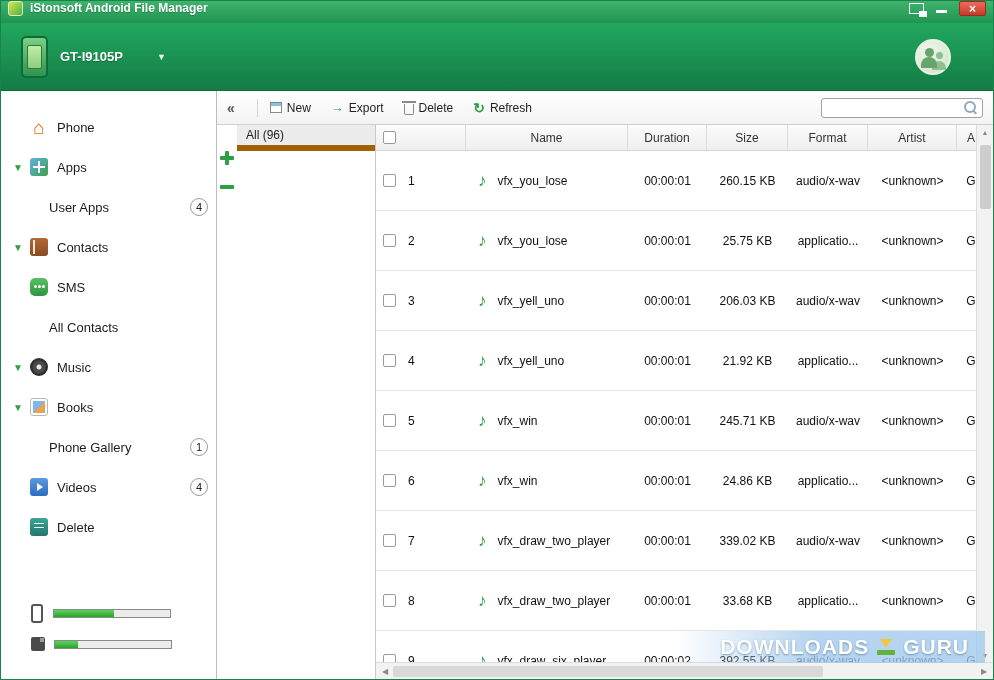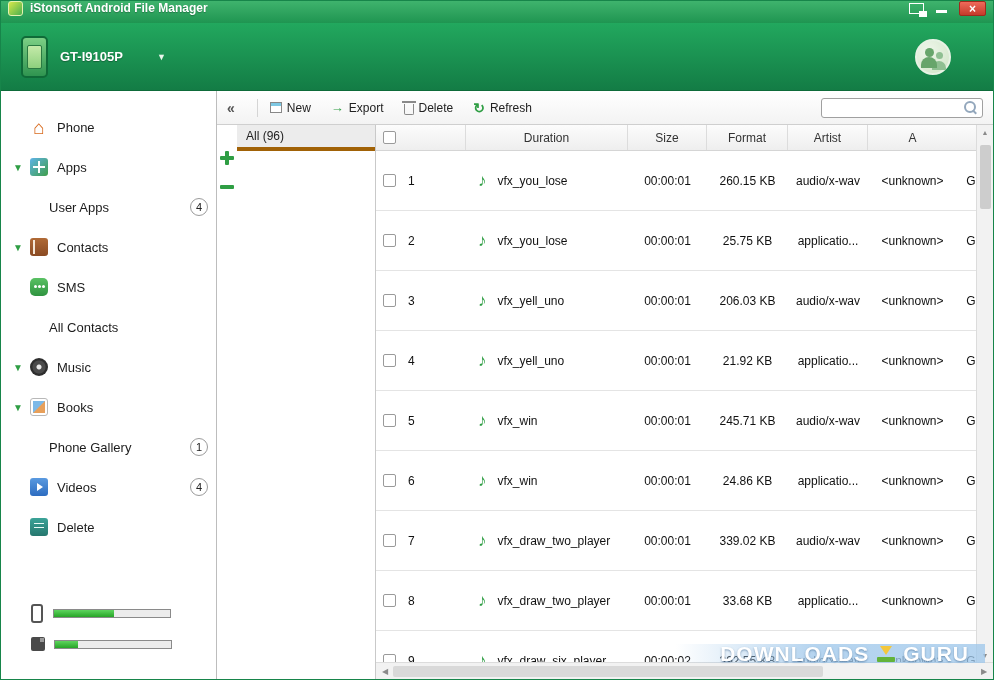--- a/index.html
+++ b/index.html
@@ -90,21 +90,21 @@
   .mag::after { content:""; position:absolute; width:5px; height:2px; background:#93a7bc; transform:rotate(45deg); left:8px; top:10px; }
 
   .content-body { flex:1; display:flex; overflow:hidden; }
   .gutter { width:20px; flex:0 0 auto; display:flex; flex-direction:column; align-items:center; padding-top:26px; background:#fff; }
   .add-btn { width:14px; height:14px; position:relative; display:block; }
   .add-btn::before { content:""; position:absolute; left:0; top:5px; width:14px; height:4px; background:#2f9e44; border-radius:1px; }
   .add-btn::after { content:""; position:absolute; left:5px; top:0; width:4px; height:14px; background:#2f9e44; border-radius:1px; }
   .remove-btn { width:14px; height:4px; background:#2f9e44; border-radius:1px; margin-top:20px; display:block; }
 
   .category-panel { width:139px; flex:0 0 auto; background:#fff; border-right:1px solid #c9c9c9; }
-  .category-item { height:26px; background:#ececec; border-bottom:4px solid #a16207; display:flex; align-items:center; padding-left:9px; font-size:12px; color:#222; }
+  .category-item { height:26px; background:#ececec; border-bottom:6px solid #a16207; display:flex; align-items:center; padding-left:9px; font-size:12px; color:#222; }
 
   .table-area { flex:1; position:relative; overflow:hidden; display:flex; flex-direction:column; }
   .grid-cols { display:grid; grid-template-columns:90px 162px 79px 81px 80px 89px 28px; }
   .thead { height:26px; flex:0 0 auto; background:linear-gradient(180deg,#fcfcfc,#eeeeee); border-bottom:1px solid #d5d5d5; }
   .th { display:flex; align-items:center; justify-content:center; font-size:12px; color:#333; border-right:1px solid #dcdcdc; }
   .th-sel { justify-content:flex-start; padding-left:7px; }
   .th-last { border-right:none; }
   .tbody { flex:1; overflow:hidden; }
   .trow { height:60px; border-bottom:1px solid #e4e4e4; align-items:center; font-size:12px; color:#111; }
   .cell { display:flex; align-items:center; justify-content:center; overflow:hidden; white-space:nowrap; }
@@ -116,21 +116,21 @@
 
   .vscroll { position:absolute; top:0; right:0; bottom:17px; width:17px; background:#f2f2f2; border-left:1px solid #dcdcdc; display:flex; flex-direction:column; align-items:center; z-index:4; }
   .vs-arrow { font-size:7px; color:#8a8a8a; height:14px; display:flex; align-items:center; }
   .vs-thumb { width:11px; height:64px; background:#cdcdcd; border-radius:2px; margin-top:6px; }
   .vs-spacer { flex:1; }
   .hscroll { position:absolute; left:0; right:0; bottom:0; height:17px; background:#f2f2f2; border-top:1px solid #dcdcdc; display:flex; align-items:center; padding:0 3px; z-index:4; }
   .hs-arrow { font-size:8px; color:#8a8a8a; width:12px; display:flex; justify-content:center; }
   .hs-thumb { height:11px; width:430px; background:#d9d9d9; border-radius:2px; margin:0 2px; }
   .hs-spacer { flex:1; }
 
-  .watermark { position:absolute; right:8px; bottom:16px; height:19px; display:flex; align-items:center; gap:8px; padding:0 16px 0 44px; background:linear-gradient(90deg, rgba(175,205,235,0) 0%, rgba(160,200,235,0.78) 45%); z-index:9; font-weight:bold; font-size:21px; color:#fff; letter-spacing:1px; text-shadow:0 1px 2px rgba(60,100,140,0.6); }
+  .watermark { position:absolute; right:8px; bottom:16px; height:32px; display:flex; align-items:center; gap:8px; padding:0 16px 0 44px; background:linear-gradient(90deg, rgba(175,205,235,0) 0%, rgba(160,200,235,0.78) 45%); z-index:9; font-weight:bold; font-size:21px; color:#fff; letter-spacing:1px; text-shadow:0 1px 2px rgba(60,100,140,0.6); }
   .wm-icon { width:18px; height:16px; position:relative; display:inline-block; }
   .wm-icon::before { content:""; position:absolute; left:3px; top:0; border-left:6px solid transparent; border-right:6px solid transparent; border-top:9px solid #f3c73d; }
   .wm-icon::after { content:""; position:absolute; left:0; bottom:0; width:18px; height:5px; background:#63b33a; border-radius:1px; }
 </style>
 </head>
 <body>
 
 <div class="window">
 
   <div class="titlebar">
@@ -279,20 +279,21 @@
 
         <div class="category-panel">
           <div class="category-item">All (96)</div>
         </div>
 
         <div class="table-area">
           <div class="thead grid-cols">
             <div class="th th-sel">
               <span class="checkbox"></span>
             </div>
+            <div class="th">Name</div>
             <div class="th">Duration</div>
             <div class="th">Size</div>
             <div class="th">Format</div>
             <div class="th">Artist</div>
             <div class="th th-last">A</div>
           </div>
 
           <div class="tbody">
 
               <div class="trow grid-cols">

